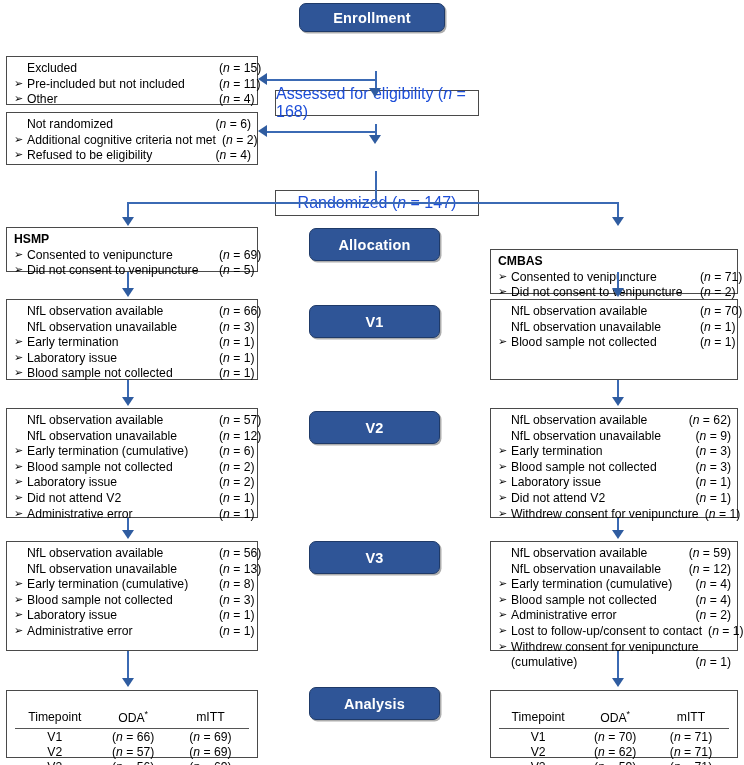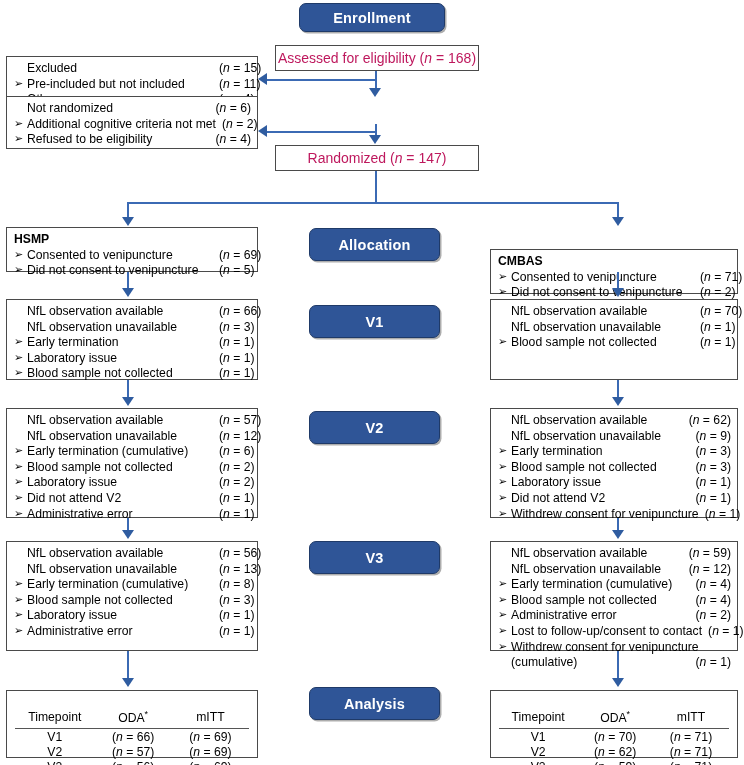--- a/index.html
+++ b/index.html
@@ -12,21 +12,21 @@
   .box{position:absolute;box-sizing:border-box;border:1.3px solid #4a4a4a;
        background:#fff;}
   .phase{position:absolute;box-sizing:border-box;background:#2f5597;
          border:1px solid #1f3a68;border-radius:7px;color:#fff;
          font-weight:bold;font-size:14.5px;display:flex;
          align-items:center;justify-content:center;letter-spacing:.2px;
          box-shadow:1.5px 1.5px 0 rgba(0,0,0,.32);}
 
   
   .cbox{display:flex;align-items:center;justify-content:center;
-        font-size:14px;color:#be185d;}
+        font-size:16px;color:#1d4ed8;margin-top:45px;}
 
   
   .lbox{padding:4px 6px 3px 7px;font-size:12.2px;color:#000;}
   .row{display:flex;align-items:baseline;width:100%;line-height:1.28;
        white-space:nowrap;}
   .row .lbl{display:flex;align-items:baseline;}
   .row .bul{width:13px;flex:0 0 13px;font-size:11px;line-height:1;
             position:relative;top:-1px;}
   .row .txt{}
   .row .spacer{flex:1 1 auto;min-width:6px;}
@@ -113,21 +113,21 @@
       <div class="row" style="position: relative;">
         <span class="lbl">
           <span class="bul">➢</span>
           <span class="txt">Other</span>
         </span>
         <span class="spacer"></span>
         <span class="num" style="position: absolute; left: 205px;">(<i>n</i> = 4)</span>
       </div>
     </div>
 
-  <div class="box lbox" id="notrand-box" style="left:6px;top:96px;width:252px;height:53px;">
+  <div class="box lbox" id="notrand-box" style="left:6px;top:112px;width:252px;height:53px;">
       <div class="row nobul">
         <span class="lbl">
           <span class="bul">➢</span>
           <span class="txt">Not randomized</span>
         </span>
         <span class="spacer"></span>
         <span class="num">(<i>n</i> = 6)</span>
       </div>
       <div class="row">
         <span class="lbl">

